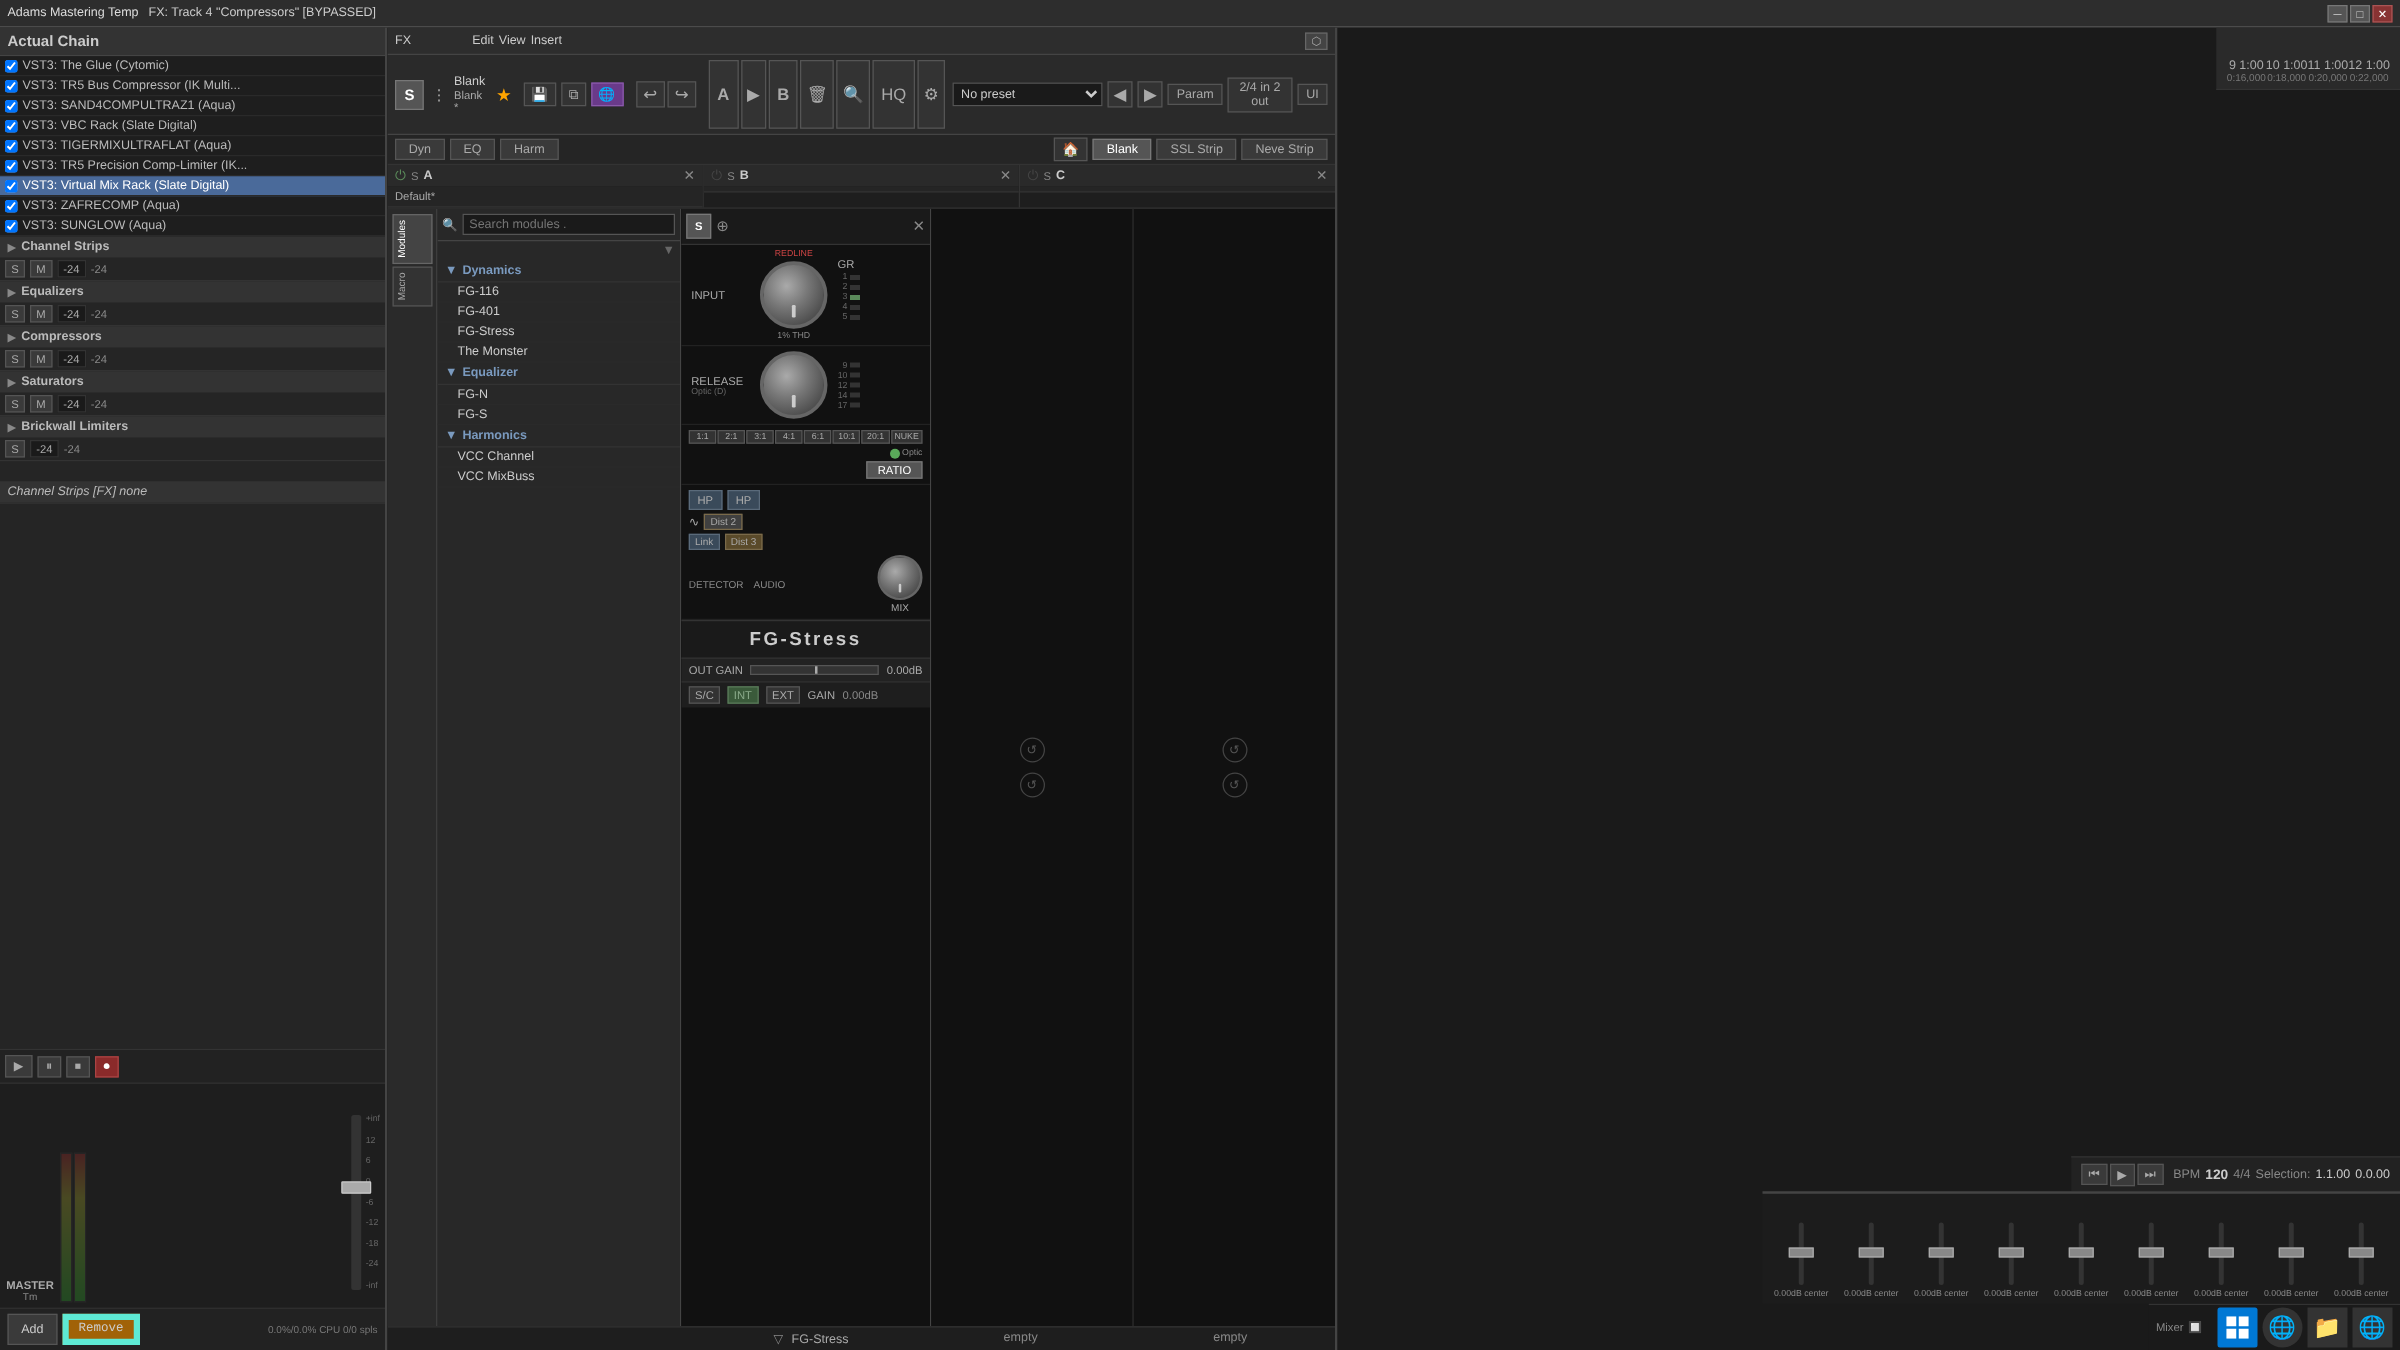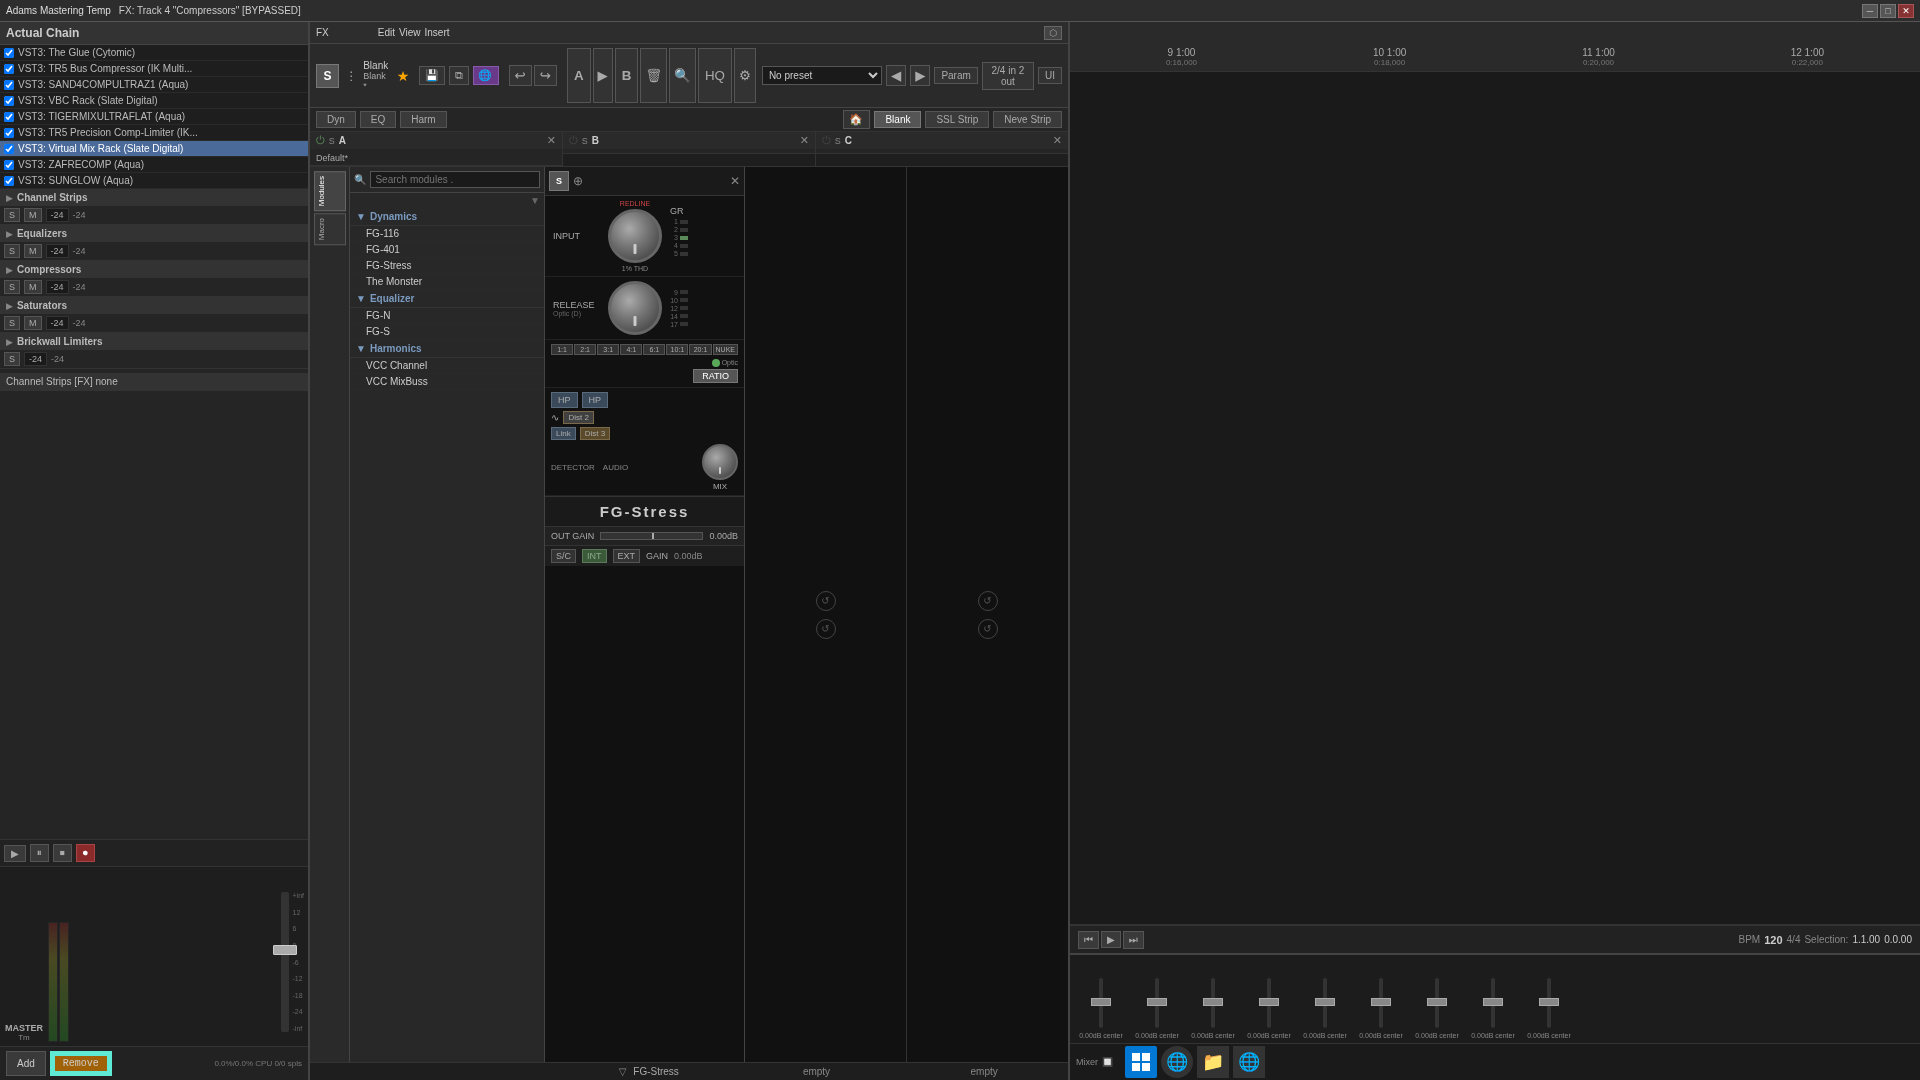--- a/index.html
+++ b/index.html
@@ -128,21 +128,21 @@
             <span style="color:#888; font-size:9px;">▶</span>
             <span style="color:#bbb; font-size:10px; font-weight:bold;">Brickwall Limiters</span>
           </div>
           <div style="padding:2px 4px; display:flex; align-items:center; gap:4px;">
             <button style="background:#3a3a3a; border:1px solid #555; color:#aaa; font-size:9px; padding:1px 4px; cursor:pointer;">S</button>
             <span style="color:#aaa; font-size:9px; background:#1a1a1a; border:1px solid #333; padding:1px 4px;">-24</span>
             <span style="color:#888; font-size:9px;">-24</span>
           </div>
         </div>
 
-        <div style="border-bottom:1px solid #333; margin-top:4px;">
+        <div style="border-bottom:1px solid #333; margin-top:16px;font-style:italic;">
           <div style="background:#333; padding:3px 6px; display:flex; align-items:center; gap:4px;">
             <span style="color:#bbb; font-size:10px;">Channel Strips [FX] none</span>
           </div>
         </div>
       </div>
 
       <div style="background:#222; padding:4px; border-top:1px solid #333; display:flex; align-items:center; gap:4px;">
         <button style="background:#3a3a3a; border:1px solid #555; color:#aaa; font-size:10px; padding:2px 6px; cursor:pointer;">▶</button>
         <button style="background:#3a3a3a; border:1px solid #555; color:#aaa; font-size:10px; padding:2px 6px; cursor:pointer;">⏸</button>
         <button style="background:#3a3a3a; border:1px solid #555; color:#aaa; font-size:10px; padding:2px 6px; cursor:pointer;">⏹</button>
@@ -518,21 +518,21 @@
         <div style="flex:1; text-align:center; font-size:10px; color:#888;">
           <span>empty</span>
         </div>
         <div style="flex:1; text-align:center; font-size:10px; color:#888;">
           <span>empty</span>
         </div>
       </div>
 
     </div>
 
-    <div style="flex:1; background:#1a1a1a; display:flex; flex-direction:column; overflow:hidden;">
+    <div style="flex:1; background:#1a1a1a; display:flex; flex-direction:column; overflow:hidden;align-items:flex-end;">
 
       <div style="background:#2a2a2a; height:50px; display:flex; align-items:flex-end; border-bottom:1px solid #333; padding-bottom:4px;">
         <div style="display:flex; flex:1; padding:0 8px; justify-content:space-around; align-items:flex-end;">
           <div style="display:flex; flex-direction:column; align-items:center;">
             <span style="color:#aaa; font-size:10px;">9 1:00</span>
             <span style="color:#777; font-size:8px;">0:16,000</span>
           </div>
           <div style="display:flex; flex-direction:column; align-items:center;">
             <span style="color:#aaa; font-size:10px;">10 1:00</span>
             <span style="color:#777; font-size:8px;">0:18,000</span>

